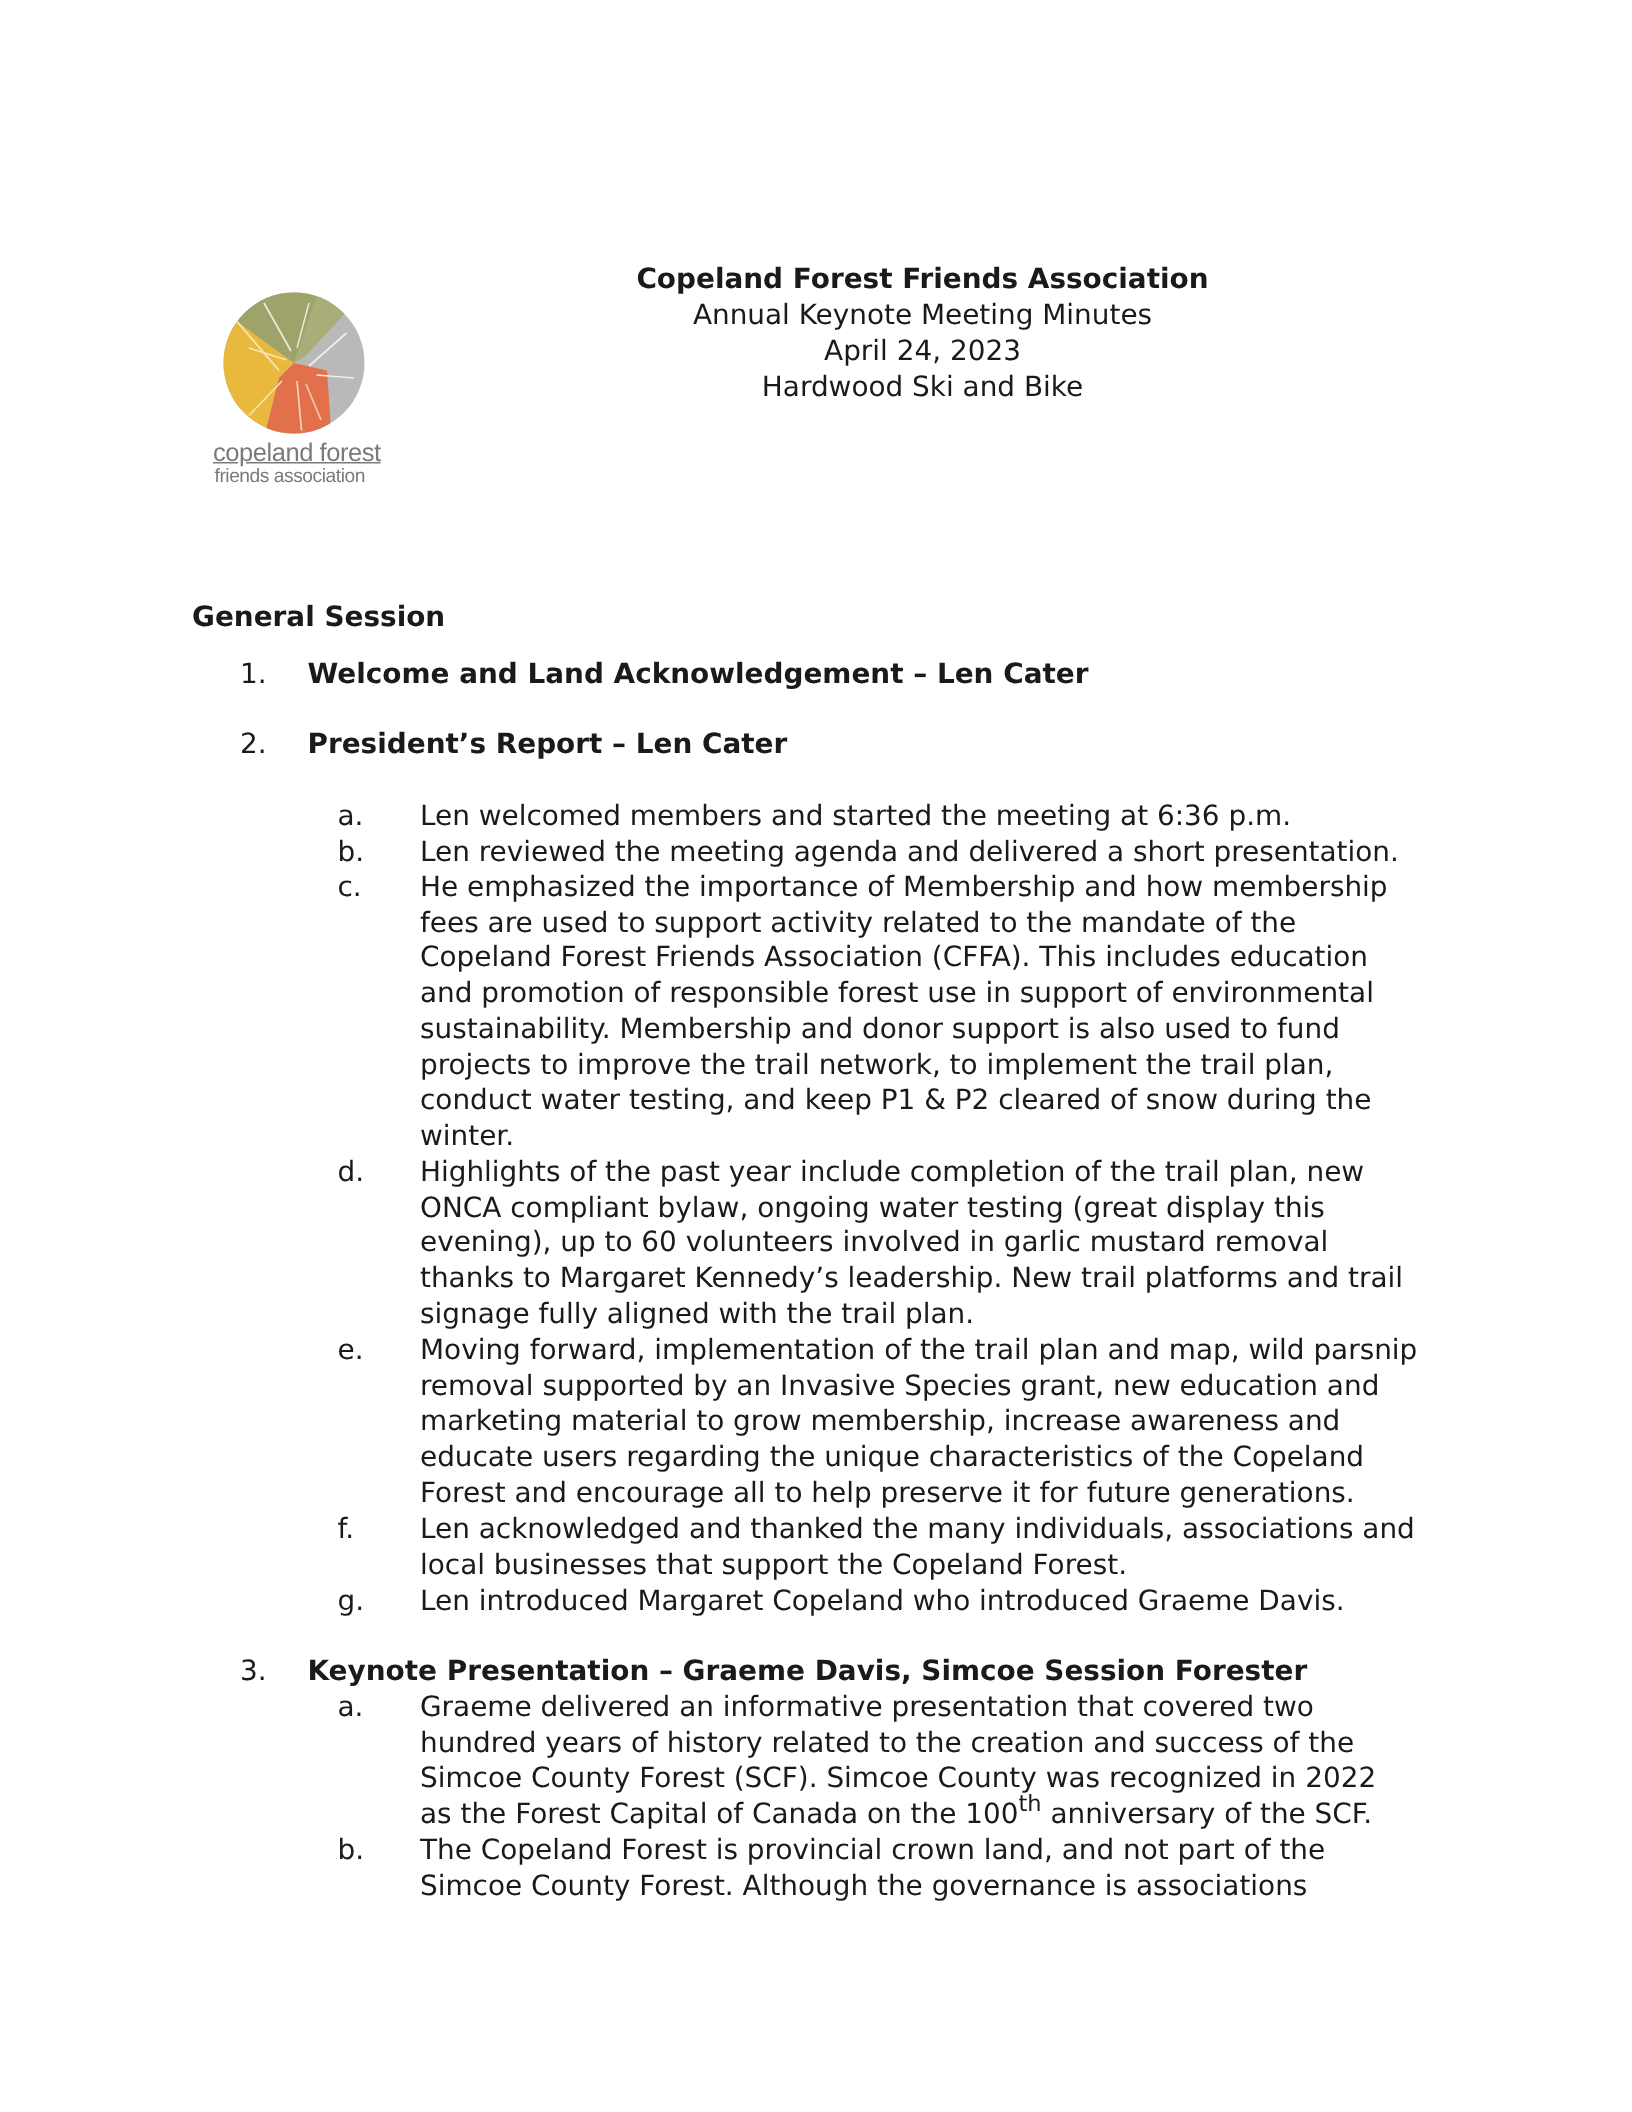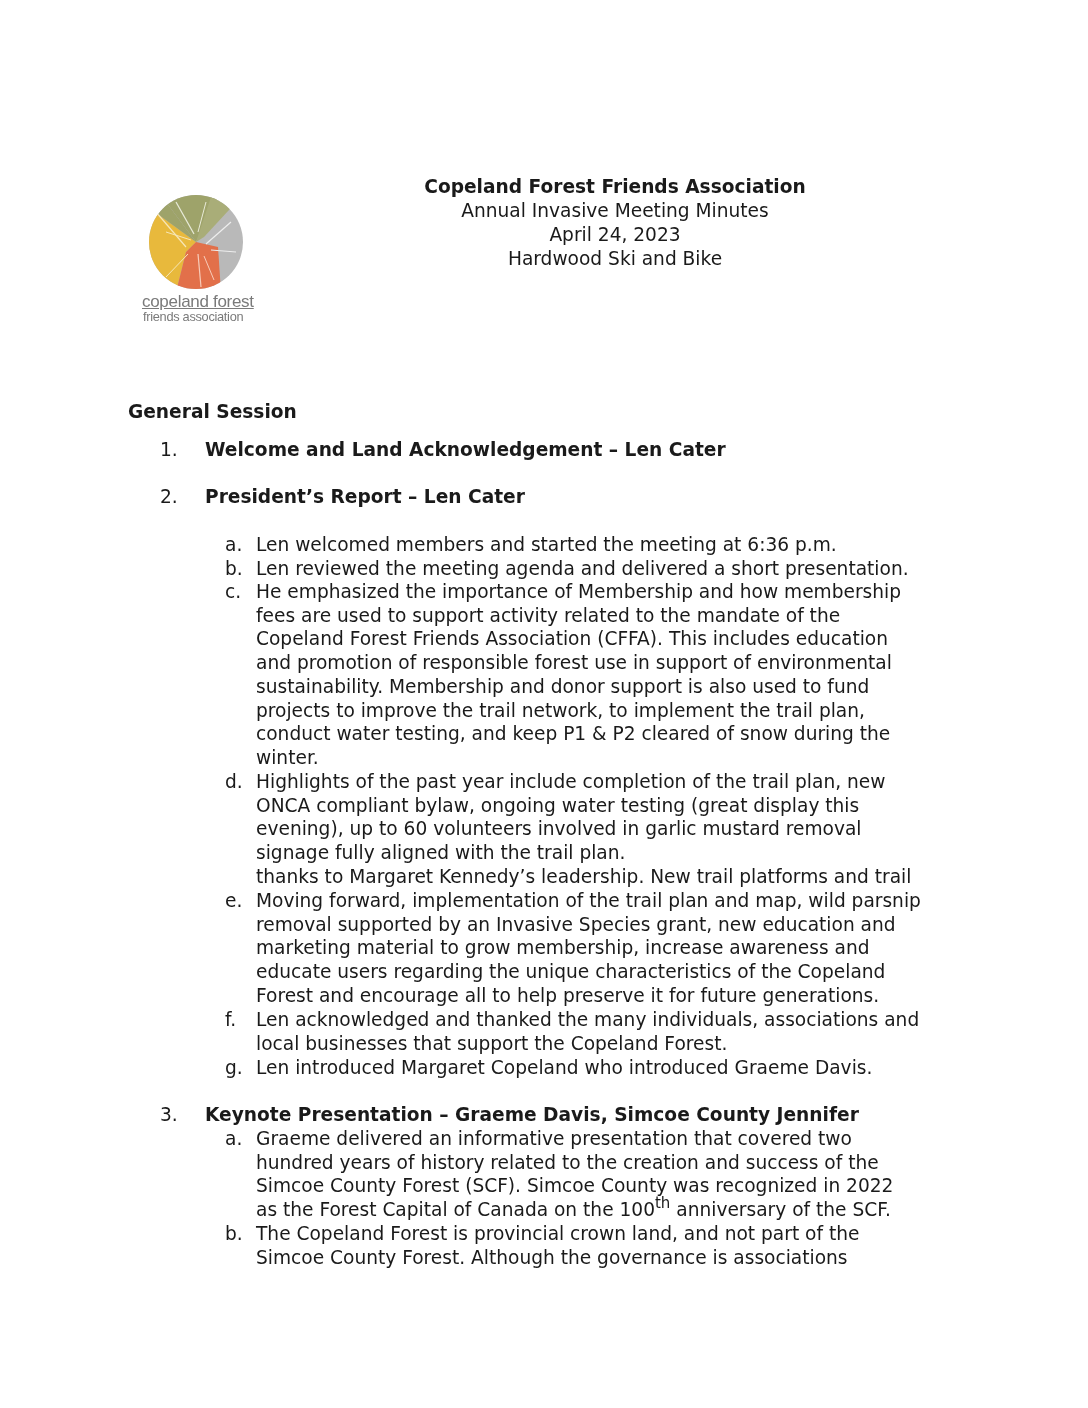--- a/index.html
+++ b/index.html
@@ -20,21 +20,21 @@
 
   .section-title { position: absolute; left: 128px; top: 389px; font-weight: bold; font-size: 18.6px;
                    line-height: 24px; margin-top: 11px; }
   .item { position: absolute; font-size: 18.6px; line-height: 23.7px; white-space: nowrap; }
   .num { position: absolute; left: 160px; }
   .item-text { position: absolute; left: 205px; font-weight: bold; }
 
   .sub { position: absolute; left: 0; width: 1000px; font-size: 18.6px; line-height: 23.7px; }
   .sub .letter { position: absolute; left: 225px; }
   .sub .sub-text { position: absolute; left: 256px; width: 720px; }
-  .sub .sub-text span.ln { display: block; white-space: nowrap; }
+  .sub .sub-text span.ln { display: block; white-space: nowrap; margin-left: 24px; }
   sup { font-size: 15px; line-height: 0; position: relative; top: -1px; vertical-align: super; }
 </style>
 </head>
 <body>
 
 <div class="page">
 
   <div class="logo">
     <svg width="100" height="100" viewBox="0 0 100 100">
       <defs>
@@ -59,21 +59,21 @@
         <path d="M68 88 L58 64" stroke="#f7cdbb" stroke-width="1"></path>
         <path d="M20 85 L42 62" stroke="#f6e6b8" stroke-width="1"></path>
       </g>
     </svg>
     <div class="logo-text l1">copeland forest</div>
     <div class="logo-text l2">friends association</div>
   </div>
 
   <div class="header">
     <div class="org">Copeland Forest Friends Association</div>
-    <div>Annual Invasive Meeting Minutes</div>
+    <div>Annual Keynote Meeting Minutes</div>
     <div>April 24, 2023</div>
     <div>Hardwood Ski and Bike</div>
   </div>
 
   <div class="section-title">General Session</div>
 
   <div class="item" style="top:438px;">
     <span class="num">1.</span>
     <span class="item-text">Welcome and Land Acknowledgement – Len Cater</span>
   </div>
@@ -107,22 +107,22 @@
       <span class="ln">conduct water testing, and keep P1 &amp; P2 cleared of snow during the</span>
       <span class="ln">winter.</span>
     </div>
   </div>
   <div class="sub" style="top:770px;">
     <span class="letter">d.</span>
     <div class="sub-text">
       <span class="ln">Highlights of the past year include completion of the trail plan, new</span>
       <span class="ln">ONCA compliant bylaw, ongoing water testing (great display this</span>
       <span class="ln">evening), up to 60 volunteers involved in garlic mustard removal</span>
+      <span class="ln">thanks to Margaret Kennedy’s leadership. New trail platforms and trail</span>
       <span class="ln">signage fully aligned with the trail plan.</span>
-      <span class="ln">thanks to Margaret Kennedy’s leadership. New trail platforms and trail</span>
     </div>
   </div>
   <div class="sub" style="top:889px;">
     <span class="letter">e.</span>
     <div class="sub-text">
       <span class="ln">Moving forward, implementation of the trail plan and map, wild parsnip</span>
       <span class="ln">removal supported by an Invasive Species grant, new education and</span>
       <span class="ln">marketing material to grow membership, increase awareness and</span>
       <span class="ln">educate users regarding the unique characteristics of the Copeland</span>
       <span class="ln">Forest and encourage all to help preserve it for future generations.</span>
@@ -137,21 +137,21 @@
   </div>
   <div class="sub" style="top:1056px;">
     <span class="letter">g.</span>
     <div class="sub-text">
       <span class="ln">Len introduced Margaret Copeland who introduced Graeme Davis.</span>
     </div>
   </div>
 
   <div class="item" style="top:1103px;">
     <span class="num">3.</span>
-    <span class="item-text">Keynote Presentation – Graeme Davis, Simcoe County Jennifer</span>
+    <span class="item-text">Keynote Presentation – Graeme Davis, Simcoe Session Forester</span>
   </div>
 
   <div class="sub" style="top:1127px;">
     <span class="letter">a.</span>
     <div class="sub-text">
       <span class="ln">Graeme delivered an informative presentation that covered two</span>
       <span class="ln">hundred years of history related to the creation and success of the</span>
       <span class="ln">Simcoe County Forest (SCF). Simcoe County was recognized in 2022</span>
       <span class="ln"><span>as the Forest Capital of Canada on the 100</span><sup>th</sup><span style="white-space:pre;"> anniversary of the SCF.</span></span>
     </div>

